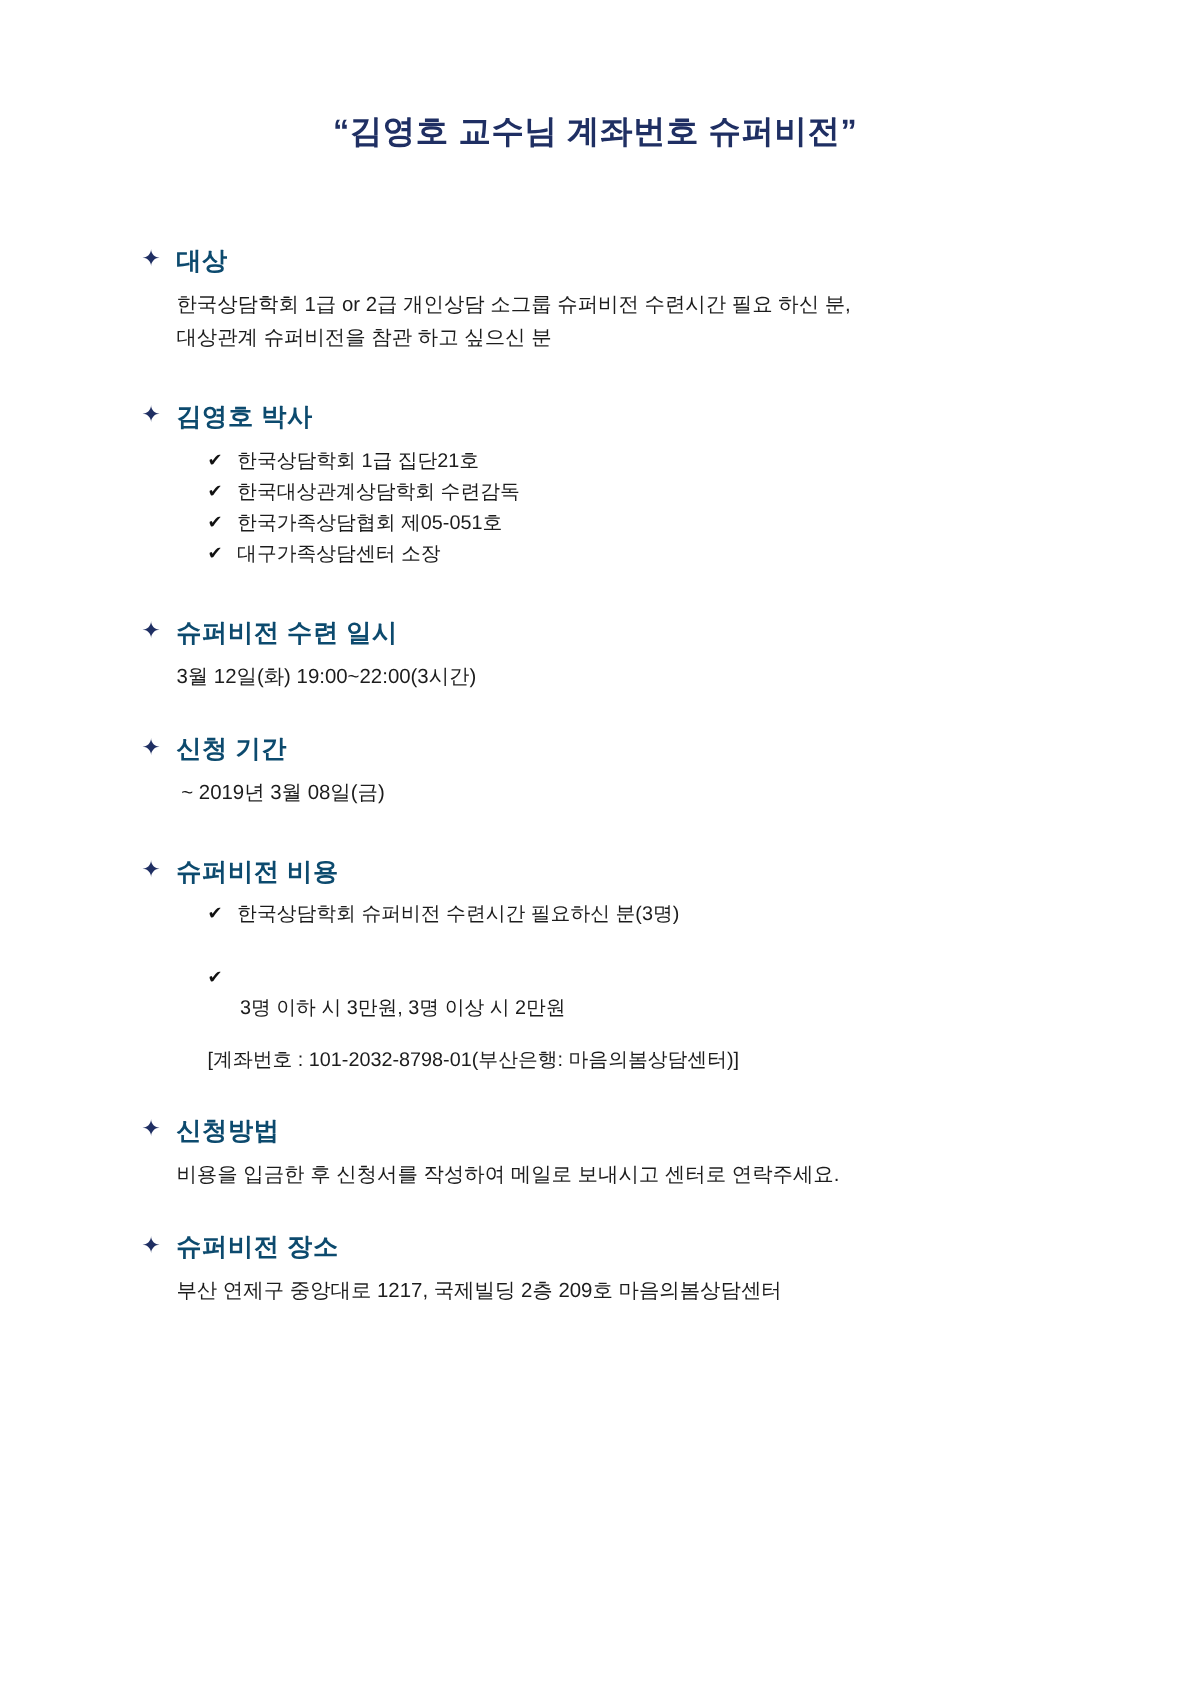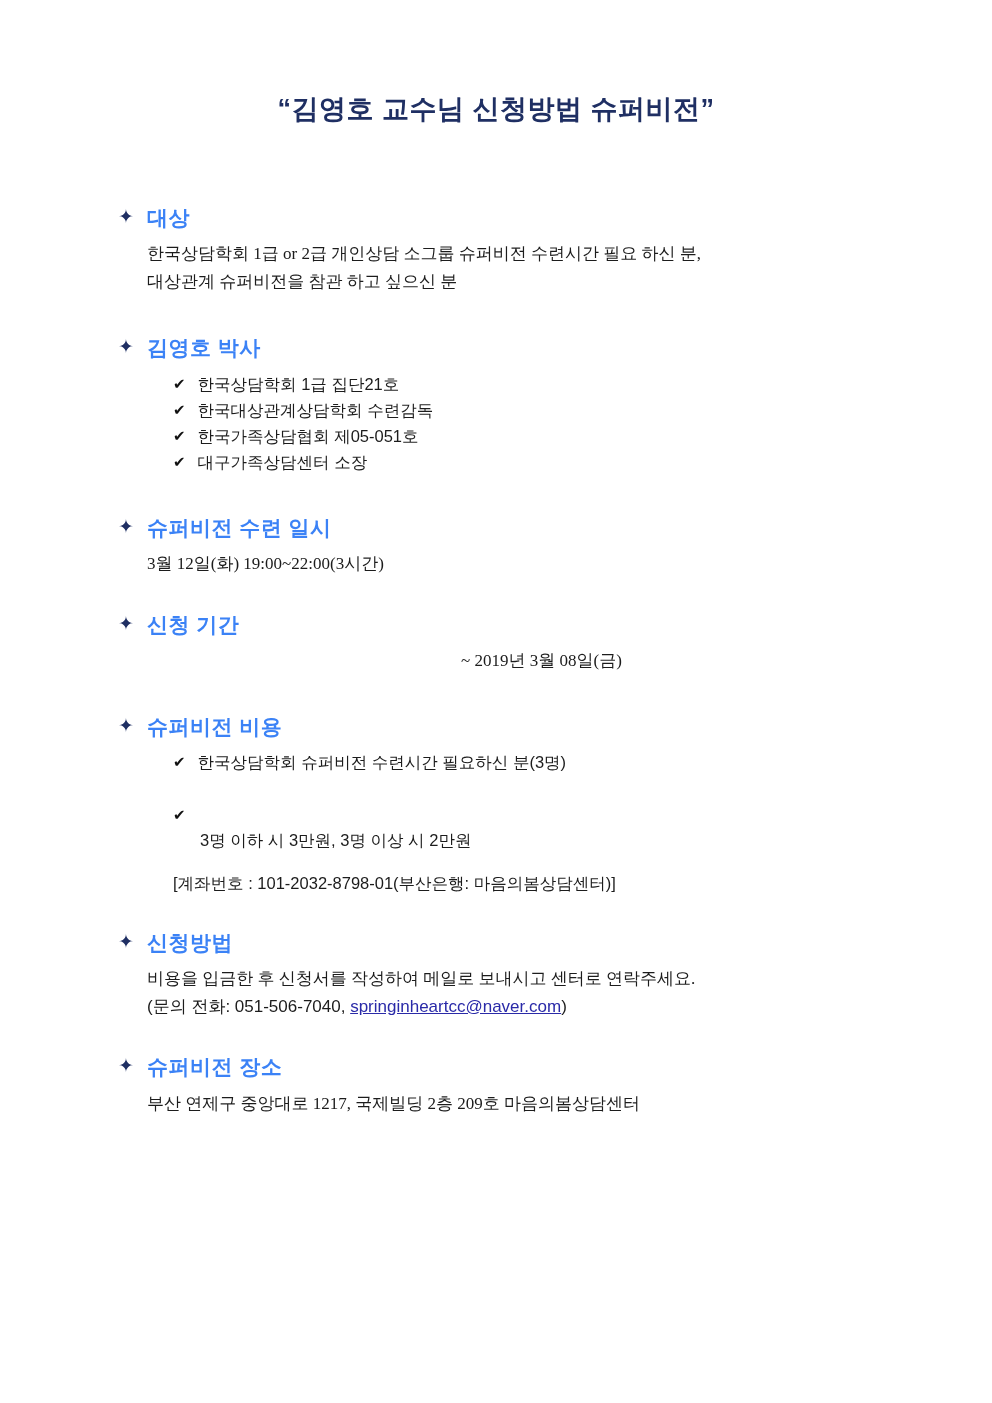--- a/index.html
+++ b/index.html
@@ -48,33 +48,32 @@
   .bullet-diamond {
     color: #1f2f63;
     font-size: 19px;
     line-height: 1;
     display: inline-block;
     transform: translateY(-1px);
   }
   .sec-title {
     font-size: 21px;
     font-weight: bold;
-    color: #3b82f6;
+    color: #0c4a6e;
     letter-spacing: 0.5px;
     line-height: 1.2;
   }
   .sec-body {
     padding-left: 29px;
     font-size: 17px;
     line-height: 1.62;
     color: #1c1c1c;
   }
   .para-line {
     white-space: pre;
-    font-family: Liberation Serif, serif;
   }
   .check-list {
     list-style: none;
     margin: 0;
     padding: 0 0 0 26px;
   }
   .check-list li {
     display: flex;
     align-items: flex-start;
     gap: 12px;
@@ -114,21 +113,21 @@
   }
   .sp-26 { height: 26px; }
   .sp-34 { height: 34px; }
   .sp-40 { height: 40px; }
 </style>
 </head>
 <body>
 
 <div class="page">
 
-  <div class="doc-title">“김영호 교수님 신청방법 슈퍼비전”</div>
+  <div class="doc-title">“김영호 교수님 계좌번호 슈퍼비전”</div>
 
   <div class="sections">
 
     <div class="section">
       <div class="sec-head">
         <span class="bullet-diamond">✦</span>
         <span class="sec-title">대상</span>
       </div>
       <div class="sec-body">
         <div class="para-line">한국상담학회 1급 or 2급 개인상담 소그룹 슈퍼비전 수련시간 필요 하신 분,</div>
@@ -177,21 +176,21 @@
       </div>
     </div>
 
     <div class="sp-34"></div>
 
     <div class="section">
       <div class="sec-head">
         <span class="bullet-diamond">✦</span>
         <span class="sec-title">신청 기간</span>
       </div>
-      <div class="sec-body" style="padding-left:33px;text-align:center;">
+      <div class="sec-body" style="padding-left:33px;">
         <div class="para-line">~ 2019년 3월 08일(금)</div>
       </div>
     </div>
 
     <div class="sp-40"></div>
 
     <div class="section">
       <div class="sec-head">
         <span class="bullet-diamond">✦</span>
         <span class="sec-title">슈퍼비전 비용</span>
@@ -219,23 +218,20 @@
 
     <div class="sp-34"></div>
 
     <div class="section">
       <div class="sec-head">
         <span class="bullet-diamond">✦</span>
         <span class="sec-title">신청방법</span>
       </div>
       <div class="sec-body">
         <div class="para-line">비용을 입금한 후 신청서를 작성하여 메일로 보내시고 센터로 연락주세요.</div>
-        <div>
-          <span>(문의 전화: 051-506-7040, </span><a class="link" href="#">springinheartcc@naver.com</a><span>)</span>
-        </div>
       </div>
     </div>
 
     <div class="sp-34"></div>
 
     <div class="section">
       <div class="sec-head">
         <span class="bullet-diamond">✦</span>
         <span class="sec-title">슈퍼비전 장소</span>
       </div>

